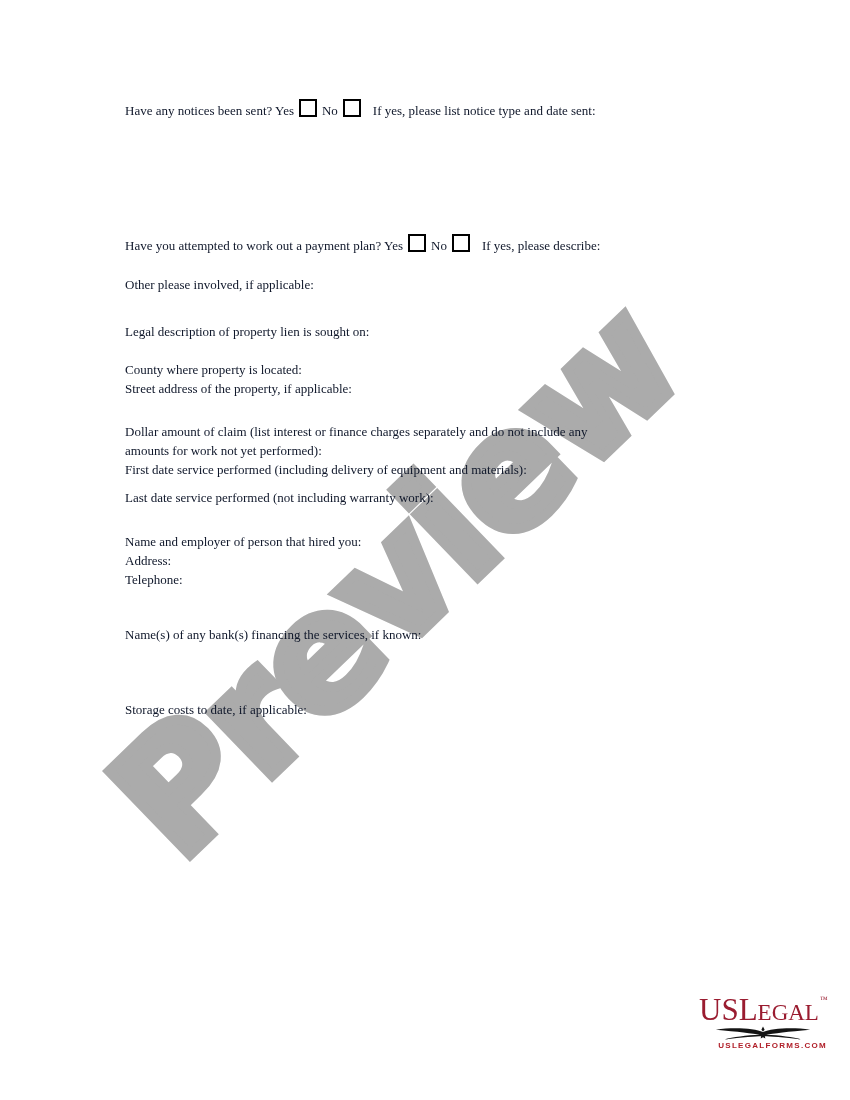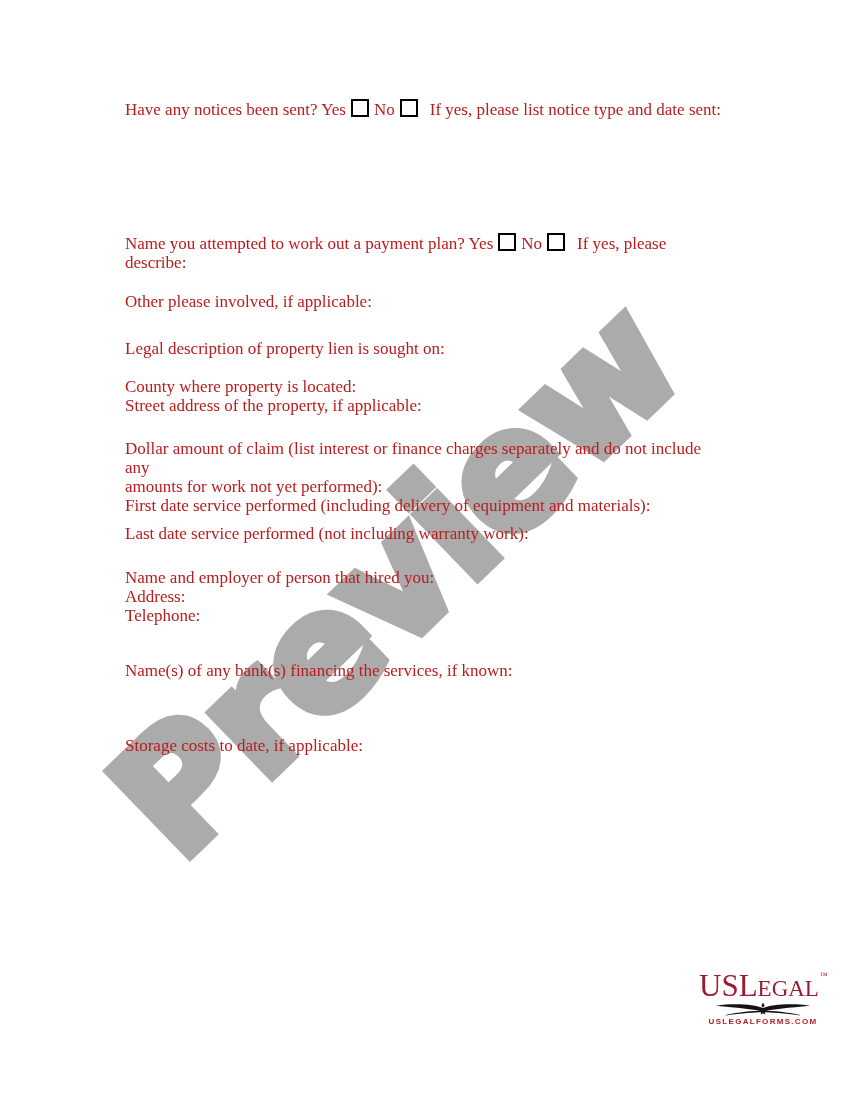--- a/index.html
+++ b/index.html
@@ -28,23 +28,23 @@
     z-index: 0;
     user-select: none;
   }
 
   
   .content {
     position: absolute;
     left: 125px;
     top: 0;
     width: 600px;
-    font-size: 17px;
+    font-size: 13px;
     line-height: 19px;
-    color: #b91c1c;
+    color: #0f172a;
     z-index: 1;
   }
   .line { margin: 0; }
   .q1        { margin-top: 99px; }
   .q2        { margin-top: 114px; }
   .agency    { margin-top: 20px; }
   .claimants { margin-top: 19px; }
   .legal     { margin-top: 28px; }
   .county    { margin-top: 19px; }
   .street    { }
@@ -63,23 +63,23 @@
     background: #fff;
     vertical-align: -2px;
     margin: 0 5px;
   }
   .tail { margin-left: 7px; }
 
   
   .logo {
     position: absolute;
     left: 699px;
-    top: 964px;
+    top: 988px;
     width: 128px;
-    text-align: center;
+    text-align: right;
     z-index: 1;
   }
   .wordmark {
     font-family: "Liberation Serif", serif;
     color: #9a1c30;
     white-space: nowrap;
     line-height: 24px;
   }
   .wordmark .lg { font-size: 31px; }
   .wordmark .sm { font-size: 23px; }
@@ -112,21 +112,21 @@
 
   <div class="watermark">Preview</div>
 
   <div class="content">
 
     <div class="line q1">
       <span>Have any notices been sent? Yes</span><span class="checkbox"></span><span>No</span><span class="checkbox"></span><span class="tail">If yes, please list notice type and date sent:</span>
     </div>
 
     <div class="line q2">
-      <span>Name you attempted to work out a payment plan? Yes</span><span class="checkbox"></span><span>No</span><span class="checkbox"></span><span class="tail">If yes, please describe:</span>
+      <span>Have you attempted to work out a payment plan? Yes</span><span class="checkbox"></span><span>No</span><span class="checkbox"></span><span class="tail">If yes, please describe:</span>
     </div>
 
     <div class="line agency">Other please involved, if applicable:</div>
 
 
     <div class="line legal">Legal description of property lien is sought on:</div>
 
     <div class="line county">County where property is located:</div>
 
     <div class="line street">Street address of the property, if applicable:</div>

